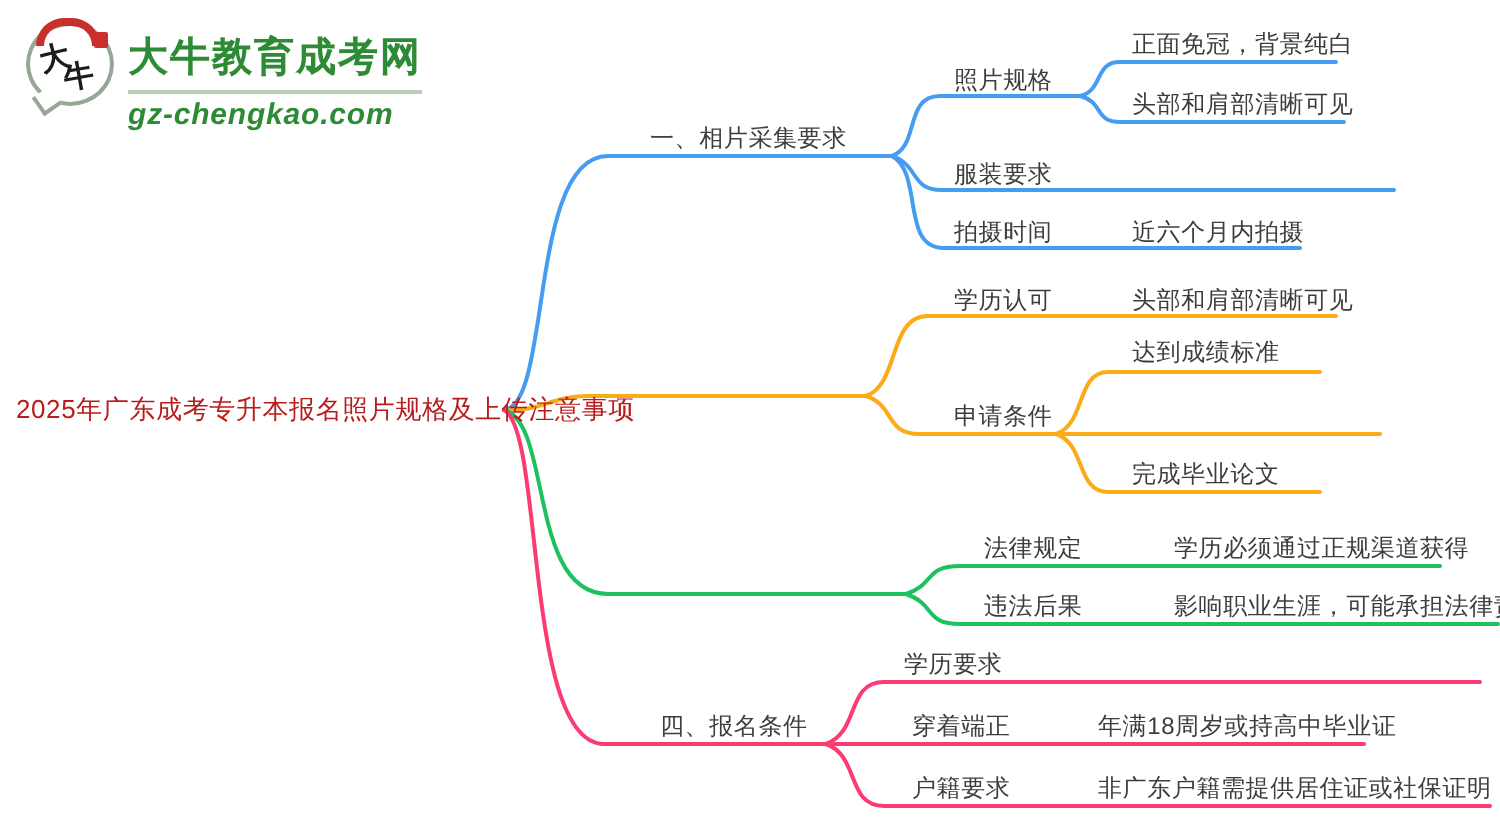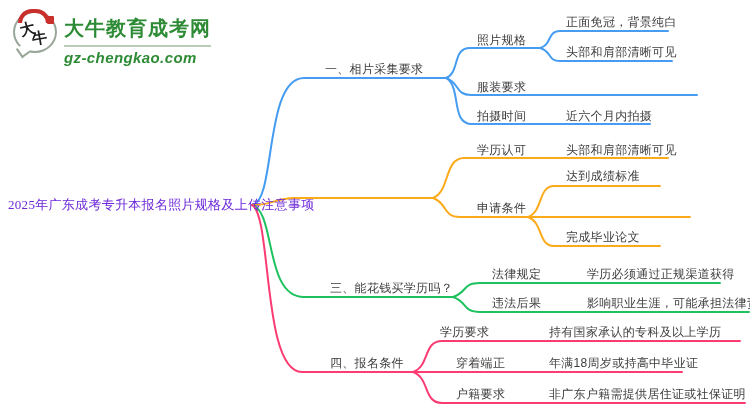--- a/index.html
+++ b/index.html
@@ -5,21 +5,21 @@
   html,body{margin:0;padding:0;background:#fff;}
   .stage{
     position:relative;width:750px;height:410px;background:#ffffff;overflow:hidden;
     font-family:"Liberation Sans","DejaVu Sans",sans-serif;
   }
   .stage svg{position:absolute;left:0;top:0;}
   .node{
     position:absolute;font-size:12px;line-height:14px;color:#3d3d3d;
     white-space:nowrap;letter-spacing:0.3px;
   }
-  .root{font-size:13px;line-height:15px;color:#6d28d9;font-family:Liberation Serif, serif;}
+  .root{font-size:13px;line-height:15px;color:#b91c1c;}
   
   .logo{position:absolute;left:13px;top:11px;display:flex;align-items:flex-start;}
   .bubble{position:relative;width:40px;height:38px;background:#fff;border:2px solid #98a698;border-radius:50%;}
   .bubble .tail{position:absolute;left:3px;bottom:-5px;width:9px;height:9px;background:#fff;border-right:2px solid #98a698;border-bottom:2px solid #98a698;transform:rotate(55deg);}
   .bubble .arc{position:absolute;left:3px;top:-4px;width:24px;height:10px;border:4px solid #c9302c;border-bottom:none;border-radius:14px 14px 0 0;}
   .bubble .seal{position:absolute;right:1px;top:3px;width:7px;height:8px;background:#c9302c;border-radius:1px;}
   .lc{position:absolute;font-weight:bold;color:#1c1c1c;font-size:15px;font-family:"Liberation Serif","DejaVu Serif",serif;}
   .lc1{left:5px;top:7px;transform:rotate(-14deg);}
   .lc2{left:17px;top:16px;transform:rotate(-10deg);}
   .wordmark{margin-left:7px;padding-top:4px;}
@@ -82,27 +82,25 @@
   <div class="node" style="left:477px;top:80px;">服装要求</div>
   <div class="node" style="left:477px;top:109px;">拍摄时间</div>
   <div class="node" style="left:566px;top:109px;">近六个月内拍摄</div>
 
   <div class="node" style="left:477px;top:143px;">学历认可</div>
   <div class="node" style="left:566px;top:143px;">头部和肩部清晰可见</div>
   <div class="node" style="left:477px;top:201px;">申请条件</div>
   <div class="node" style="left:566px;top:170px;font-family:Liberation Mono, monospace;">达到成绩标准</div>
   <div class="node" style="left:566px;top:230px;">完成毕业论文</div>
 
-  <div class="node" style="left:330px;top:281px;">三、能花钱买学历吗？</div>
   <div class="node" style="left:492px;top:267px;">法律规定</div>
   <div class="node" style="left:587px;top:267px;">学历必须通过正规渠道获得</div>
   <div class="node" style="left:492px;top:296px;">违法后果</div>
   <div class="node" style="left:587px;top:296px;">影响职业生涯，可能承担法律责任</div>
 
   <div class="node" style="left:330px;top:356px;">四、报名条件</div>
-  <div class="node" style="left:440px;top:325px;">学历要求</div>
-  <div class="node" style="left:549px;top:325px;">持有国家承认的专科及以上学历</div>
+  <div class="node" style="left:452px;top:325px;">学历要求</div>
   <div class="node" style="left:456px;top:356px;">穿着端正</div>
   <div class="node" style="left:549px;top:356px;">年满18周岁或持高中毕业证</div>
   <div class="node" style="left:456px;top:387px;">户籍要求</div>
   <div class="node" style="left:549px;top:387px;">非广东户籍需提供居住证或社保证明</div>
 
 </div>
 
 </body></html>

